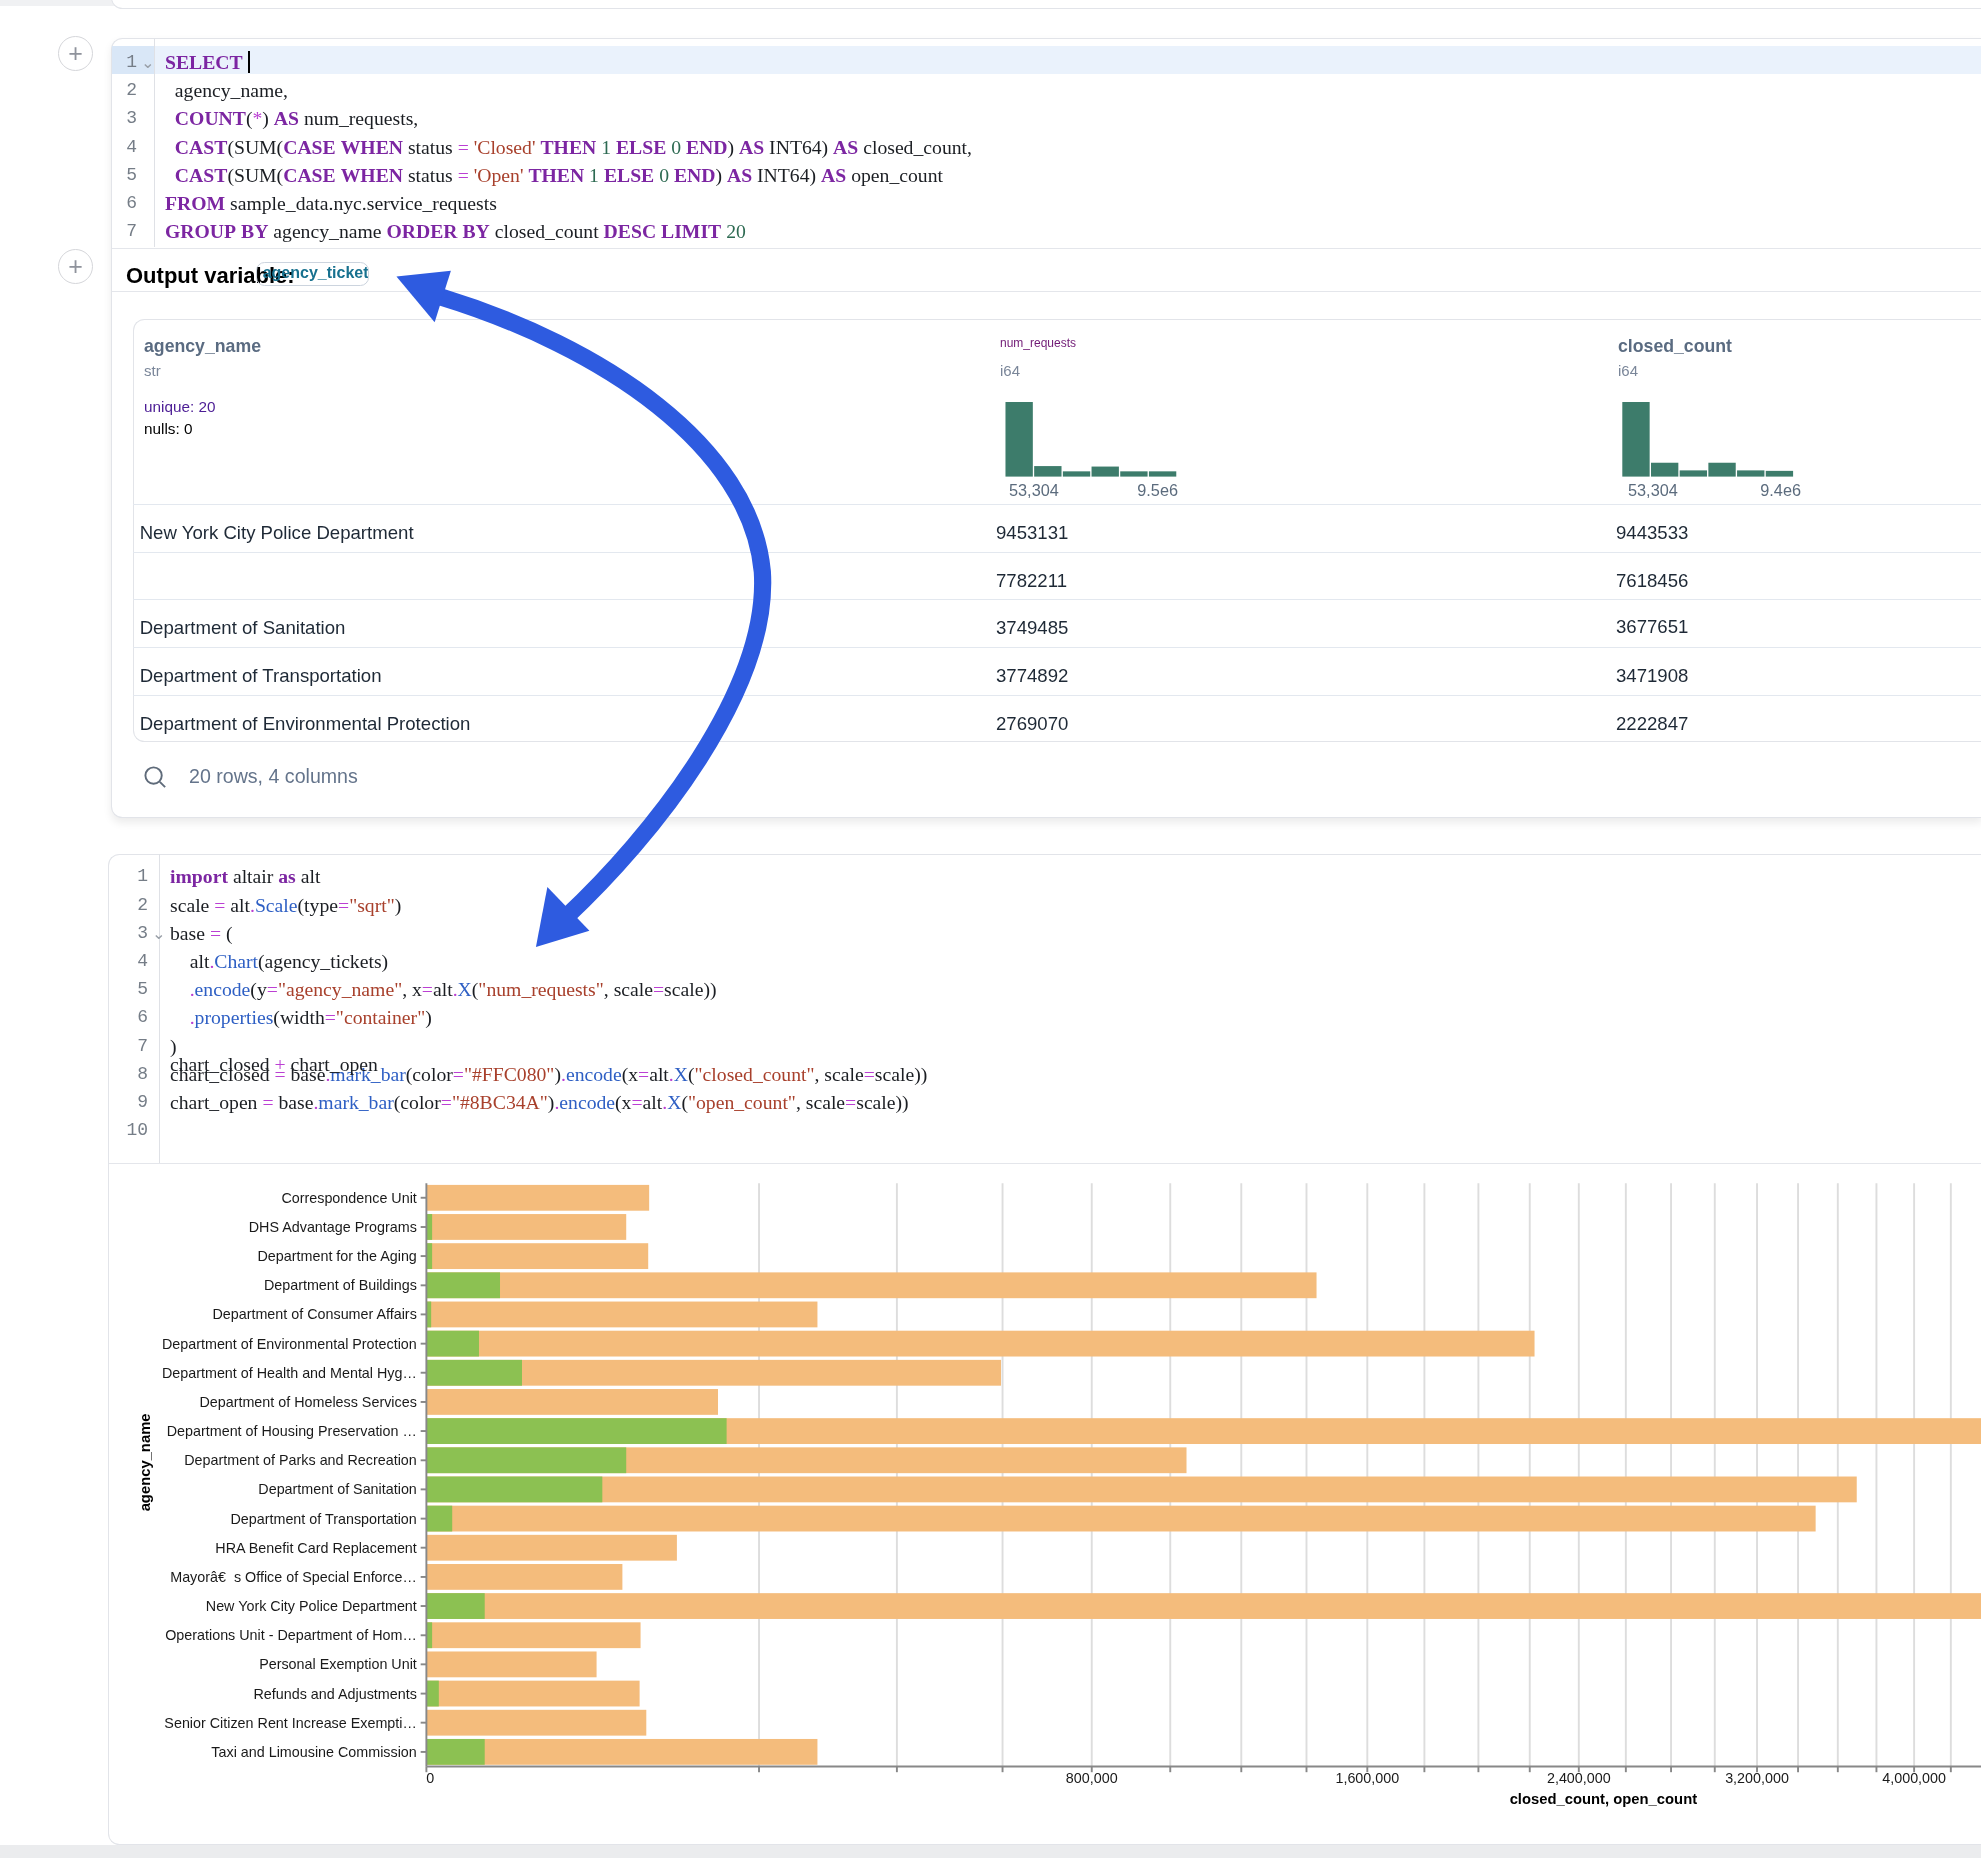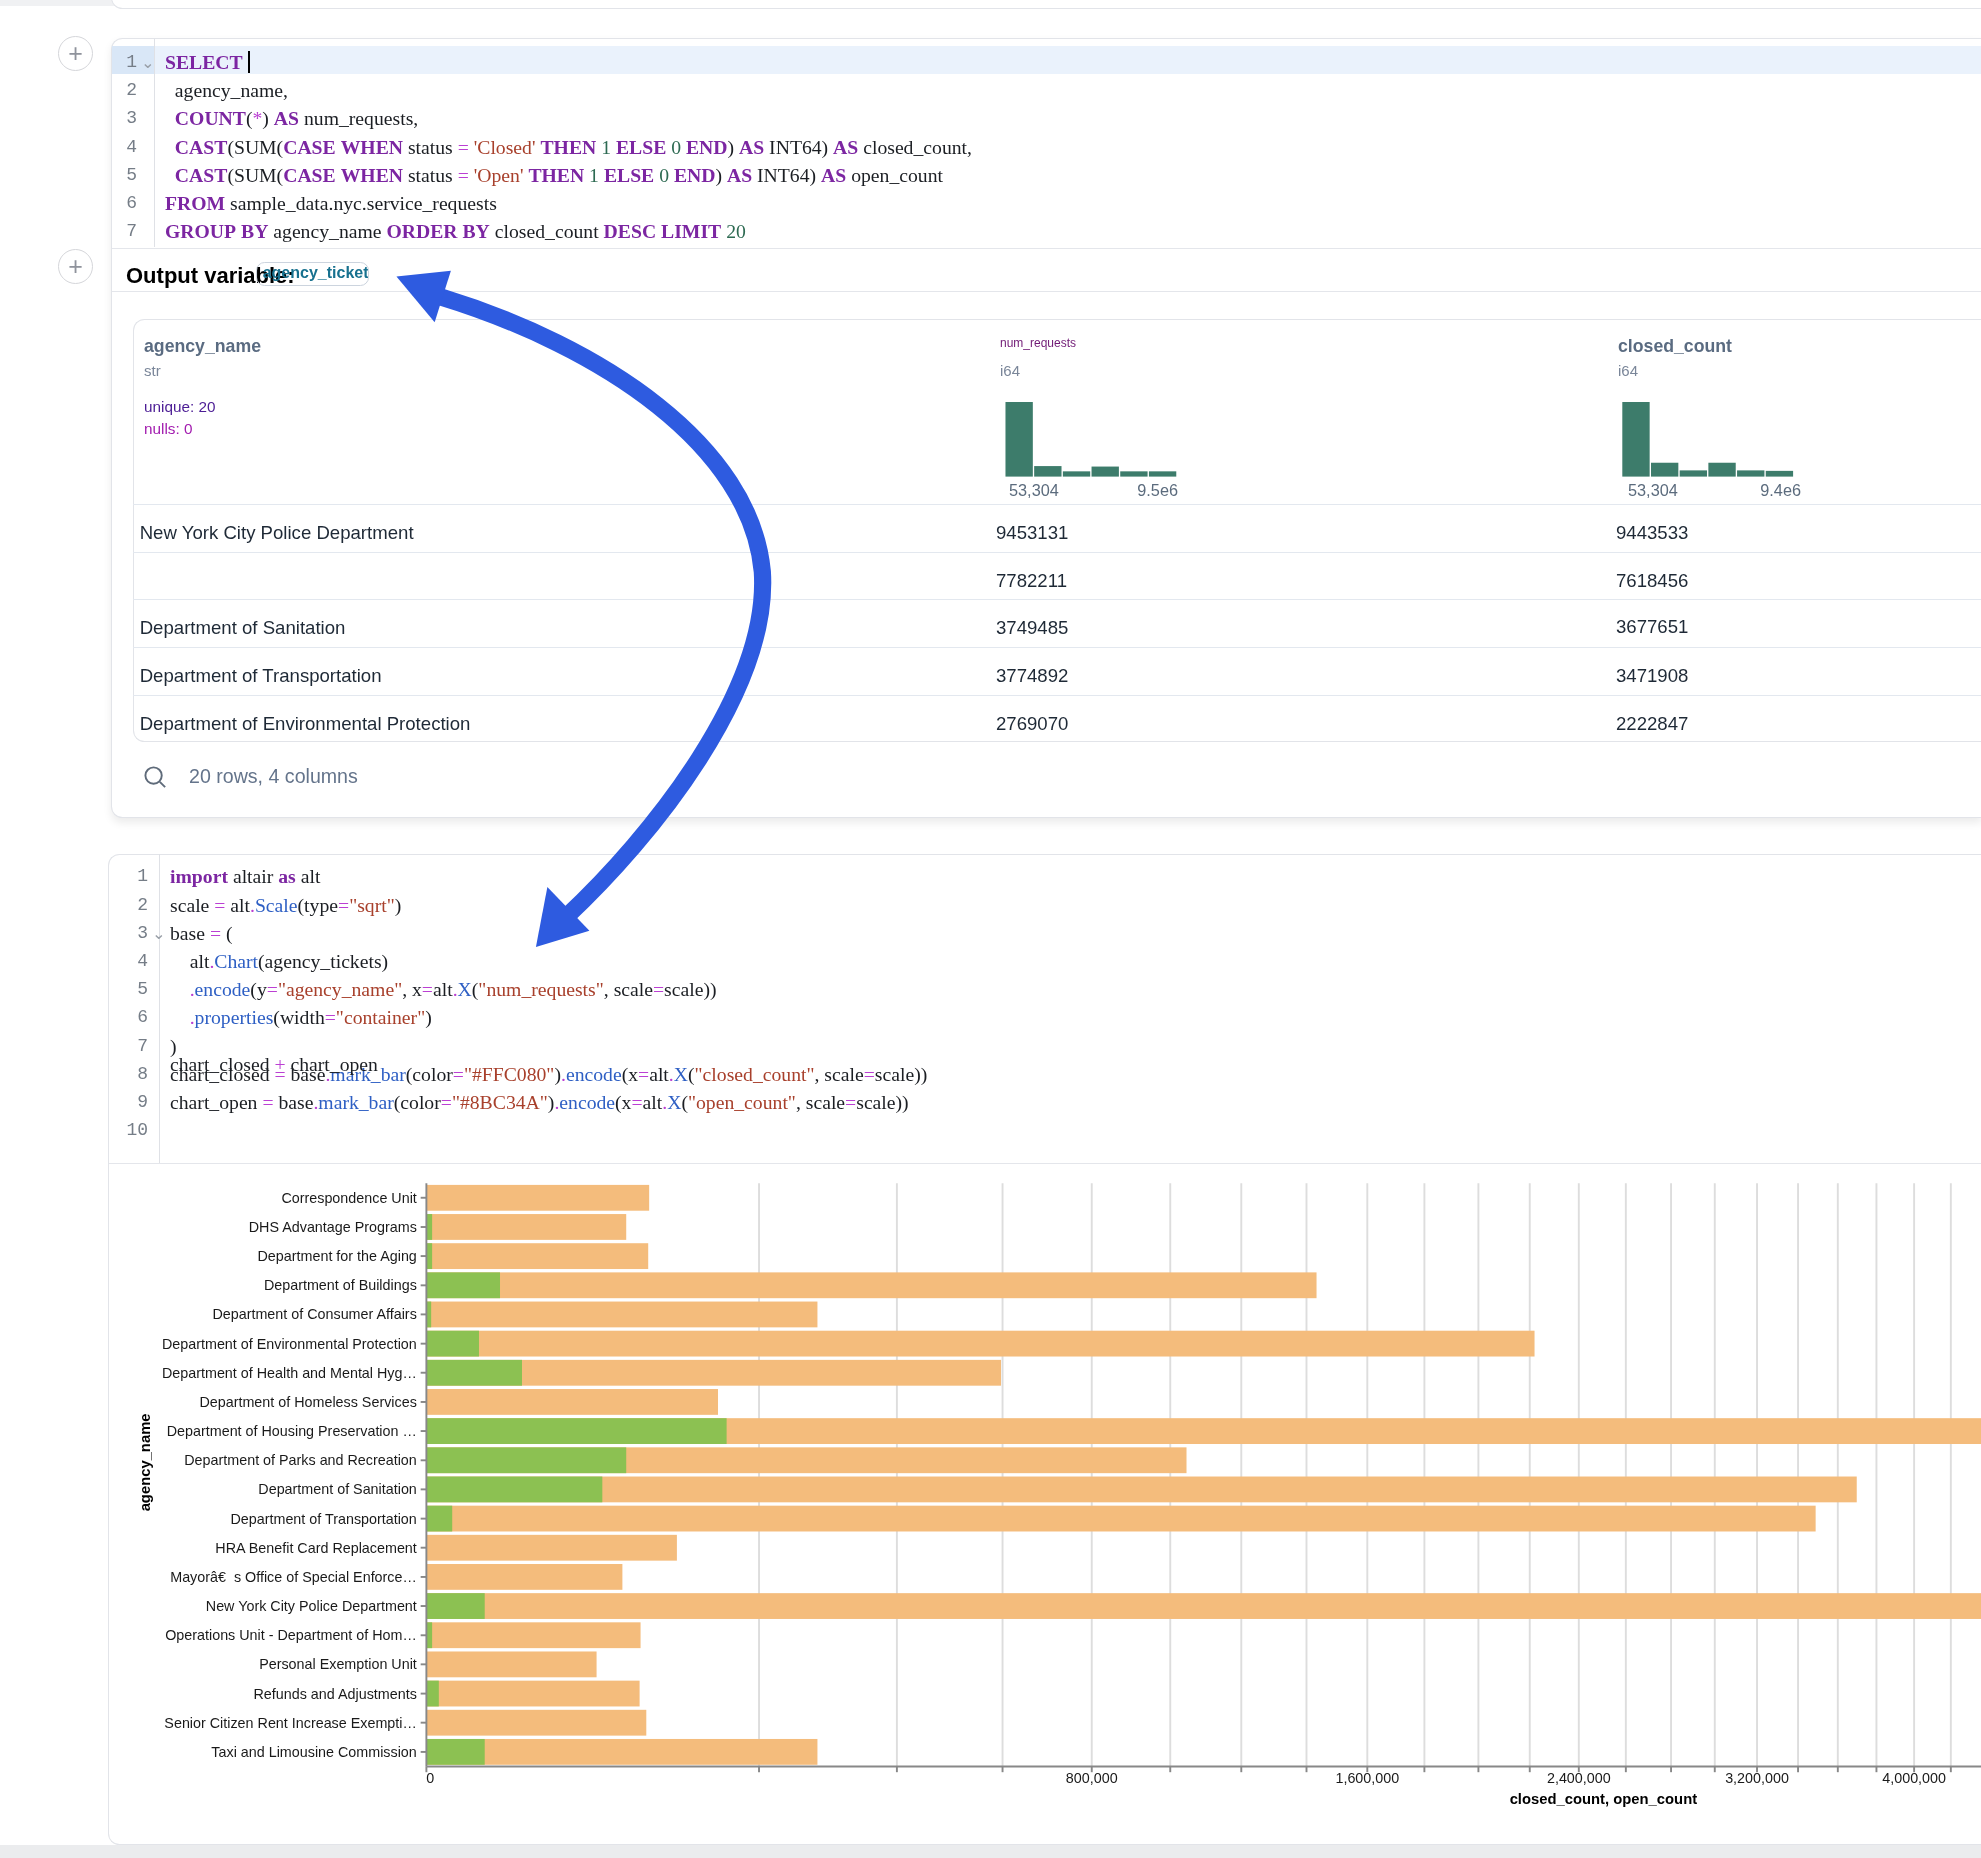--- a/index.html
+++ b/index.html
@@ -52,21 +52,21 @@
 <div class="abs" style="left:126px;top:263px;font-size:22px;font-weight:bold;color:#000000">Output variable:&nbsp;&nbsp;</div>
 <div class="abs" style="left:256px;top:262px;width:113px;height:24px;border:1px solid #ccd4de;border-radius:8.6px;overflow:hidden;">
   <span style="position:absolute;left:5.7px;top:1px;font-size:16px;font-weight:bold;color:#17718f;white-space:nowrap">agency_tickets</span>
 </div>
 <div class="abs" style="left:112px;top:291px;width:1870px;height:1px;background:#e4e6eb"></div>
 
 <div class="card" style="left:133px;top:319px;width:1849px;height:423px;border-radius:11.5px 0 0 11.5px;"></div>
 <div class="abs" style="left:144px;top:336px;font-size:17.7px;font-weight:bold;color:#5a6b81">agency_name</div>
 <div class="abs" style="left:144px;top:362px;font-size:15px;color:#7a8699">str</div>
 <div class="abs" style="left:144px;top:398px;font-size:15.3px;color:#4c1d95">unique: 20</div>
-<div class="abs" style="left:144px;top:420px;font-size:15.3px;color:#a21caf">nulls: 0</div>
+<div class="abs" style="left:144px;top:420px;font-size:15.3px;color:#000000">nulls: 0</div>
 <div class="abs" style="left:1000px;top:336px;font-size:12px;font-weight:normal;color:#701a75">num_requests</div>
 <div class="abs" style="left:1000px;top:362px;font-size:15px;color:#7a8699">i64</div>
 <div class="abs" style="left:1618px;top:336px;font-size:17.7px;font-weight:bold;color:#5a6b81">closed_count</div>
 <div class="abs" style="left:1618px;top:362px;font-size:15px;color:#7a8699">i64</div>
 <svg class="abs" style="left:994px;top:387px" width="832" height="96" viewBox="1040 405 870 100" xmlns="http://www.w3.org/2000/svg">
     <rect x="1052.0" y="420.5" width="28.6" height="78" fill="#3D7C6B"></rect>
     <rect x="1082.0" y="487.5" width="28.6" height="11" fill="#3D7C6B"></rect>
     <rect x="1112.0" y="493.0" width="28.6" height="5.5" fill="#3D7C6B"></rect>
     <rect x="1142.0" y="488.0" width="28.6" height="10.5" fill="#3D7C6B"></rect>
     <rect x="1172.0" y="493.0" width="28.6" height="5.5" fill="#3D7C6B"></rect>

